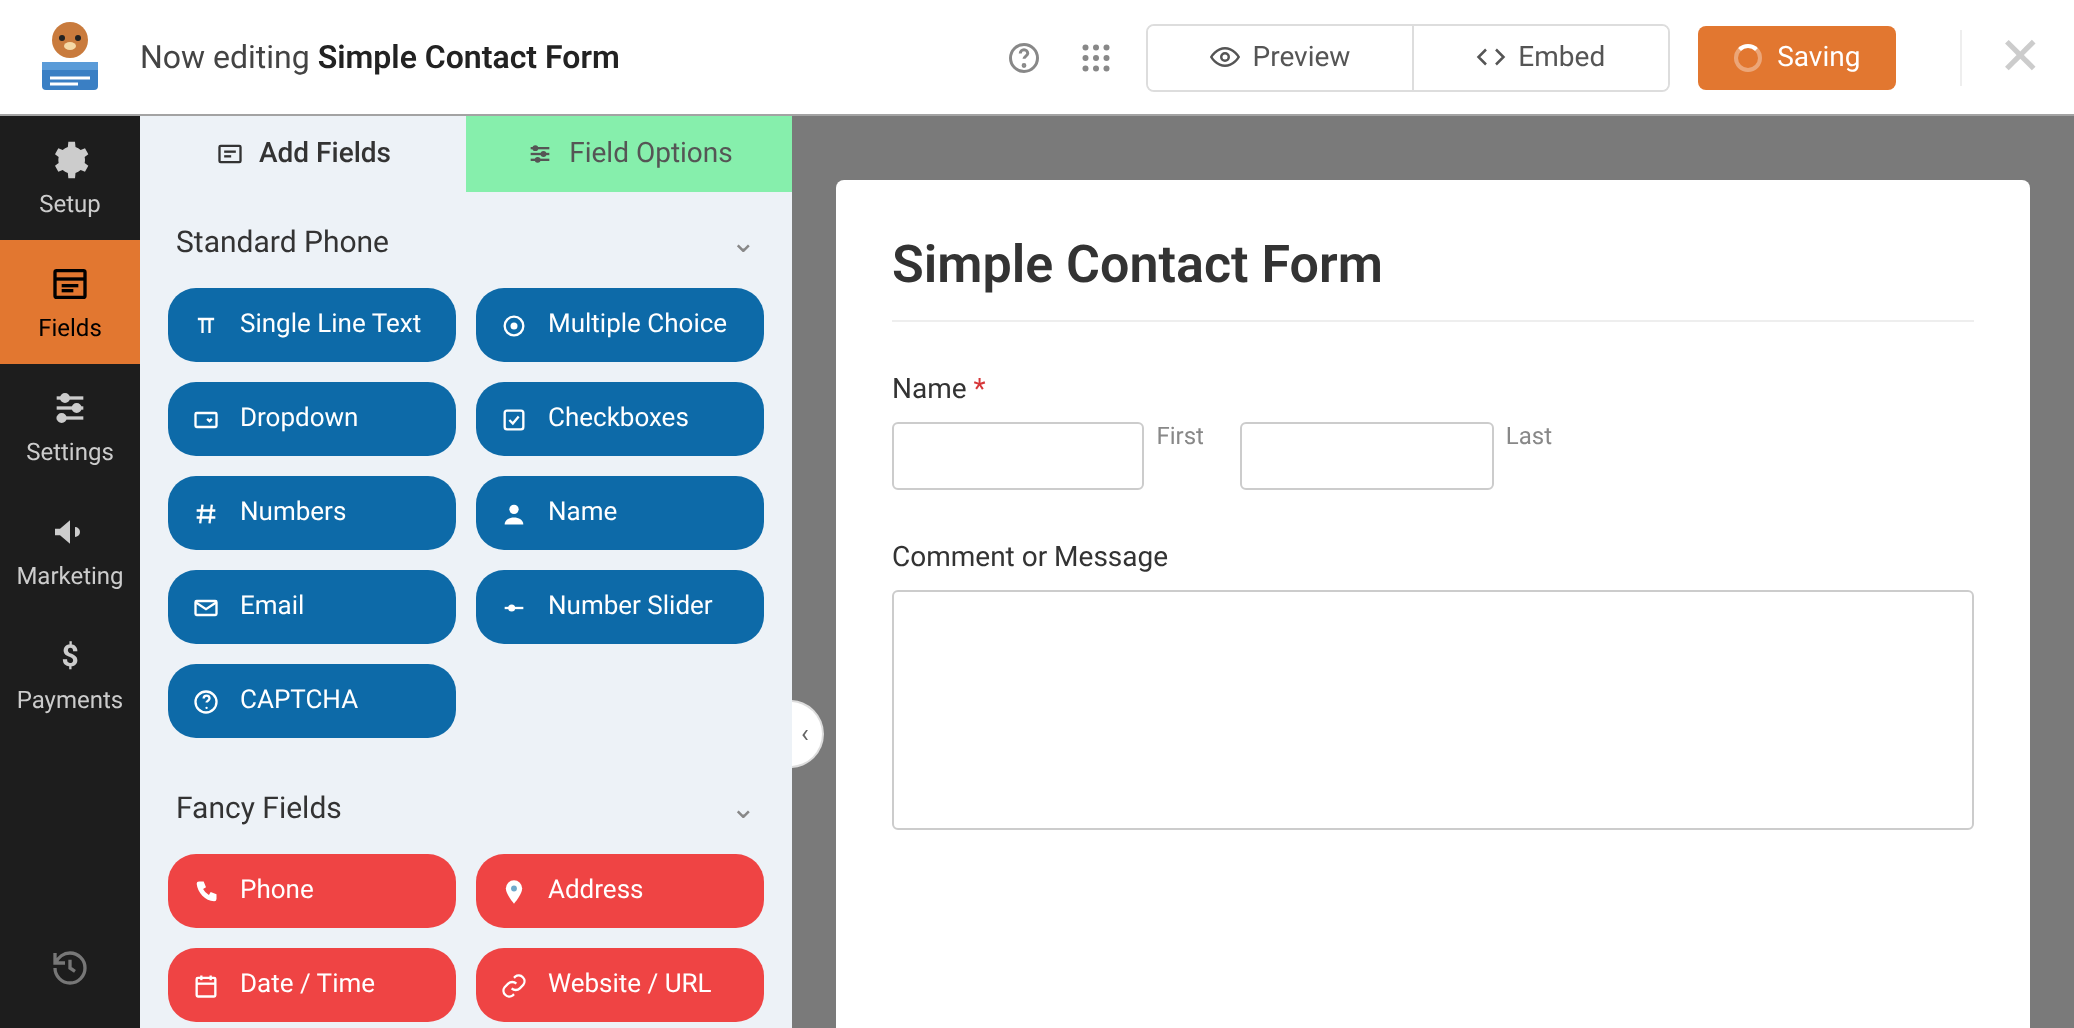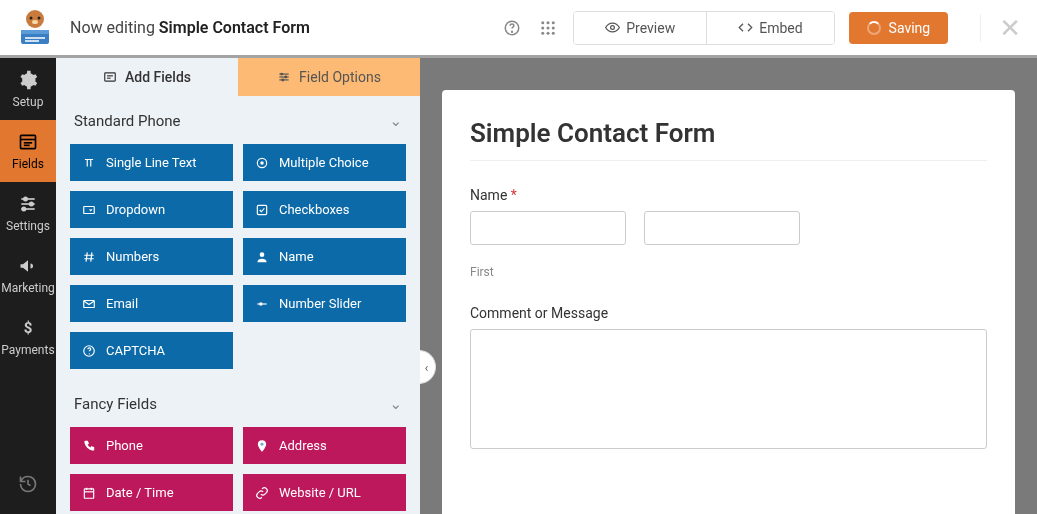--- a/index.html
+++ b/index.html
@@ -1,56 +1,56 @@
 <!DOCTYPE html>
 <html><head>
 <meta charset="utf-8">
 <style>
 *{box-sizing:border-box;margin:0;padding:0;font-family:-apple-system,BlinkMacSystemFont,"Segoe UI",Roboto,Arial,sans-serif}
 html,body{height:100%;overflow:hidden}
 body{width:1037px;height:514px;background:#fff;position:relative}
-.topbar{height:58px;border-bottom:3px solid #a3a3a3;display:flex;align-items:center;padding:0 16px 0 0}
+.topbar{height:58px;border-bottom:1px solid #a3a3a3;display:flex;align-items:center;padding:0 16px 0 0}
 .logo{width:70px;height:58px;display:flex;align-items:center;justify-content:center}
 .logo svg{width:40px;height:40px}
 .title{flex:1;font-size:16px;color:#444}
 .title strong{font-weight:600;color:#222}
 .top-actions{display:flex;align-items:center;gap:14px}
 .icon-btn{width:22px;height:22px;display:flex;align-items:center;justify-content:center;color:#888;cursor:pointer}
 .btn-group{display:flex;border:1px solid #ddd;border-radius:4px;overflow:hidden}
 .btn-group button{background:#fff;border:none;padding:8px 31px;font-size:14px;color:#555;cursor:pointer;display:flex;align-items:center;gap:6px}
 .btn-group button+button{border-left:1px solid #ddd}
 .btn-saving{background:#e27730;color:#fff;border:none;border-radius:4px;padding:8px 18px;font-size:14px;font-weight:400;display:flex;align-items:center;gap:8px;cursor:default}
 .close-x{font-size:26px;color:#ccc;cursor:pointer;margin-left:18px;padding-left:18px;border-left:1px solid #eee;height:28px;display:flex;align-items:center}
 .body{display:flex;height:calc(100% - 58px)}
-.nav{width:56px;background:#1d1d1d;display:flex;flex-direction:column}
+.nav{width:70px;background:#1d1d1d;display:flex;flex-direction:column}
 .nav-item{height:62px;display:flex;flex-direction:column;align-items:center;justify-content:center;color:#ccc;font-size:12px;gap:5px;cursor:pointer}
 .nav-item.active{background:#e27730;color:#000000}
 .nav-item svg{width:20px;height:20px}
 .nav-bottom{margin-top:auto;height:60px;display:flex;align-items:center;justify-content:center;color:#777;cursor:pointer}
-.panel{width:364px;background:#edf2f7;display:flex;flex-direction:column;overflow:hidden;position:relative}
+.panel{width:326px;background:#edf2f7;display:flex;flex-direction:column;overflow:hidden;position:relative}
 .tabs{display:flex;height:38px}
 .tab{flex:1;display:flex;align-items:center;justify-content:center;gap:8px;font-size:14px;color:#555;cursor:pointer}
 .tab.active{background:#edf2f7;color:#333;font-weight:500}
-.tab:not(.active){background:#fdba74}
+.tab:not(.active){background:#86efac}
 .panel-scroll{flex:1;overflow-y:auto;padding:0 0 20px}
 .section-head{display:flex;align-items:center;justify-content:space-between;padding:16px 18px 14px;font-size:15px;color:#333;cursor:pointer}
 .chev{color:#888}
 .fields-grid{display:grid;grid-template-columns:1fr 1fr;gap:10px;padding:0 14px 10px}
-.field-btn{background:#0d6aa8;color:#fff;border:none;border-radius:0;padding:11px 12px;text-align:left;font-size:13px;display:flex;align-items:center;gap:10px;cursor:pointer}
-.field-btn.fancy{background:#be185d}
+.field-btn{background:#0d6aa8;color:#fff;border:none;border-radius:14px;padding:11px 12px;text-align:left;font-size:13px;display:flex;align-items:center;gap:10px;cursor:pointer}
+.field-btn.fancy{background:#ef4444}
 .field-btn svg{width:14px;height:14px;flex:none}
 .canvas-wrap{flex:1;background:#7a7a7a;position:relative;overflow:hidden}
 .collapse-handle{position:absolute;left:-2px;top:292px;width:18px;height:34px;background:#fff;border:1px solid #ddd;border-left:none;border-radius:0 20px 20px 0;display:flex;align-items:center;justify-content:center;color:#666;font-size:13px;cursor:pointer;z-index:3}
 .canvas{position:absolute;left:22px;right:22px;top:32px;bottom:0;background:#fff;border-radius:4px 4px 0 0;padding:28px 28px;overflow-y:auto}
 .form-title{font-size:26px;font-weight:600;color:#333;margin-bottom:12px}
 .hr{border:none;border-top:1px solid #eee;margin-bottom:26px}
 .flabel{font-size:14px;color:#333;margin-bottom:8px}
 .req{color:#d63638}
 .name-row{display:flex;gap:18px}
-.name-col{display:flex;flex-direction:column;gap:20px;width:156px}
+.name-col{display:flex;flex-direction:row;gap:6px;width:156px}
 .inp{height:34px;border:1px solid #ccc;border-radius:3px;width:100%}
 .sub{font-size:12px;color:#888}
 .fgroup{margin-bottom:26px}
 .inp-full{width:328px}
 .ta{width:100%;height:120px;border:1px solid #ccc;border-radius:3px;resize:none}
 .spinner{width:14px;height:14px;border:2px solid rgba(255,255,255,.35);border-top-color:#fff;border-radius:50%}
 </style>
 </head>
 <body>
 
@@ -299,20 +299,21 @@
       <hr class="hr">
       <div class="fgroup">
         <div class="flabel"><span>Name</span> <span class="req">*</span></div>
         <div class="name-row">
           <div class="name-col">
               <input class="inp" style="">
               <span class="sub">First</span>
             </div>
           <div class="name-col">
               <input class="inp" style="">
+              <span class="sub">Last</span>
             </div>
         </div>
       </div>
       <div class="fgroup">
         <div class="flabel">Comment or Message</div>
         <textarea class="ta" style=""></textarea>
       </div>
     </div>
   </div>
 </div>

